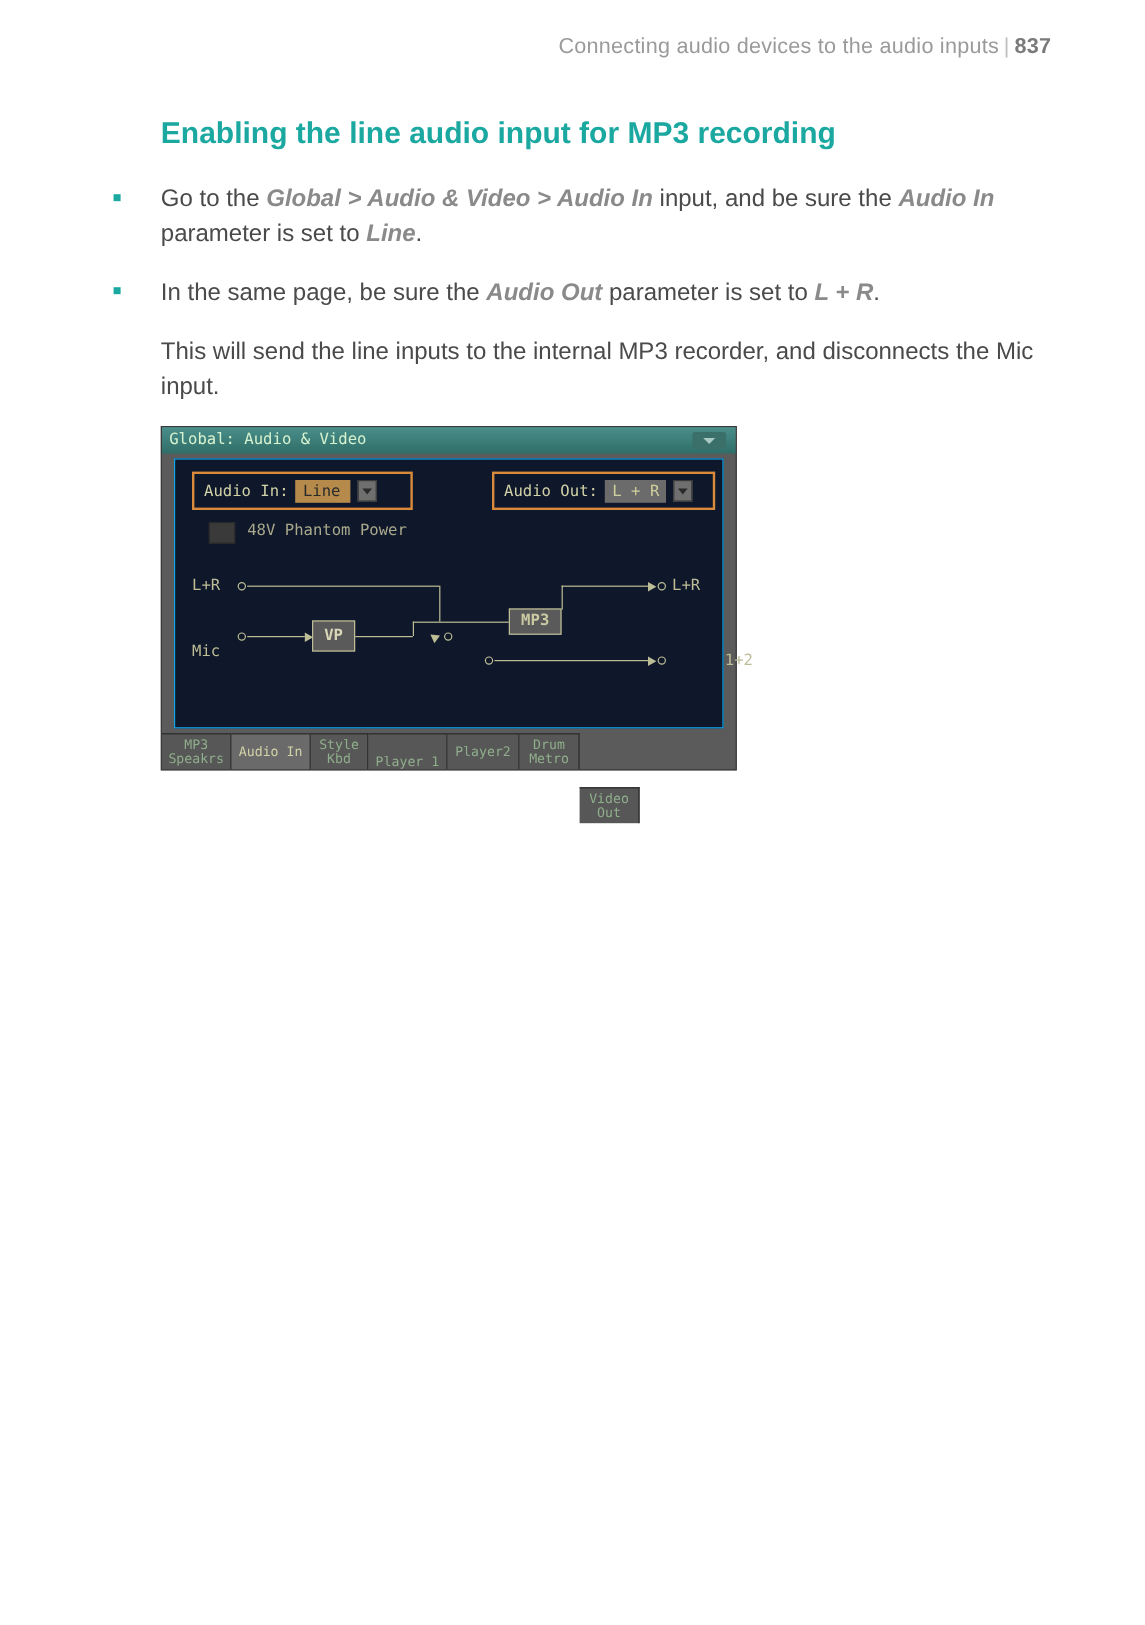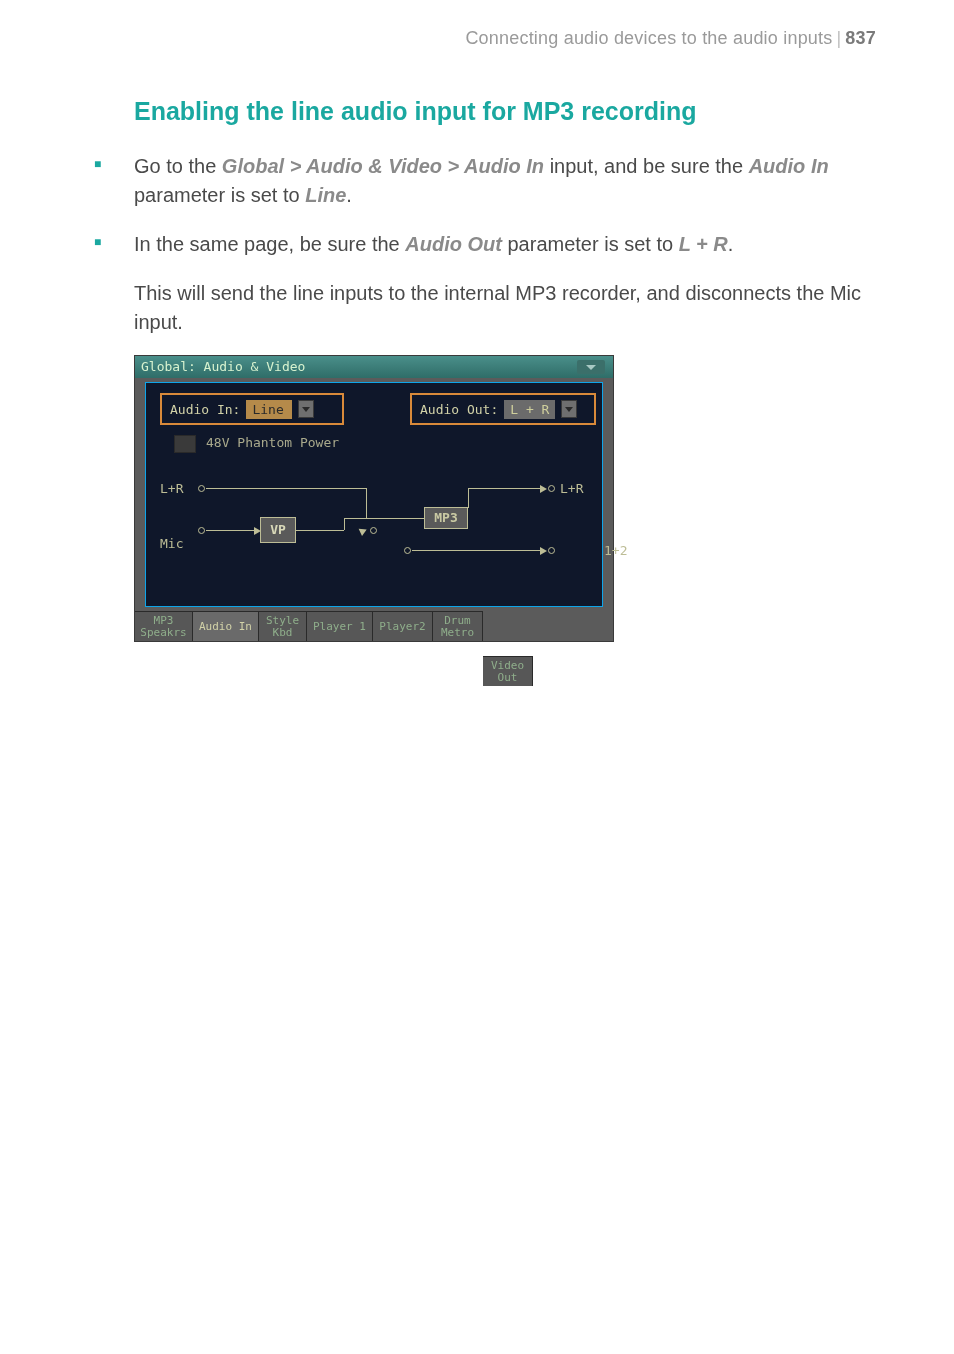--- a/index.html
+++ b/index.html
@@ -135,21 +135,21 @@
           <span class="l1">MP3</span>
           <span class="l2">Speakrs</span>
         </div>
         <div class="tab active" style="width: 66px;">
           <span class="l1">Audio In</span>
         </div>
         <div class="tab" style="width: 48px;">
           <span class="l1">Style</span>
           <span class="l2">Kbd</span>
         </div>
-        <div class="tab" style="width: 66px;">
+        <div class="tab" style="width: 66px; justify-content: flex-end;">
           <span class="l1">Player 1</span>
         </div>
         <div class="tab" style="width: 60px;">
           <span class="l1">Player2</span>
         </div>
         <div class="tab" style="width: 50px;">
           <span class="l1">Drum</span>
           <span class="l2">Metro</span>
         </div>
         <div class="tab" style="width: 50px; margin-top: 45px;">

